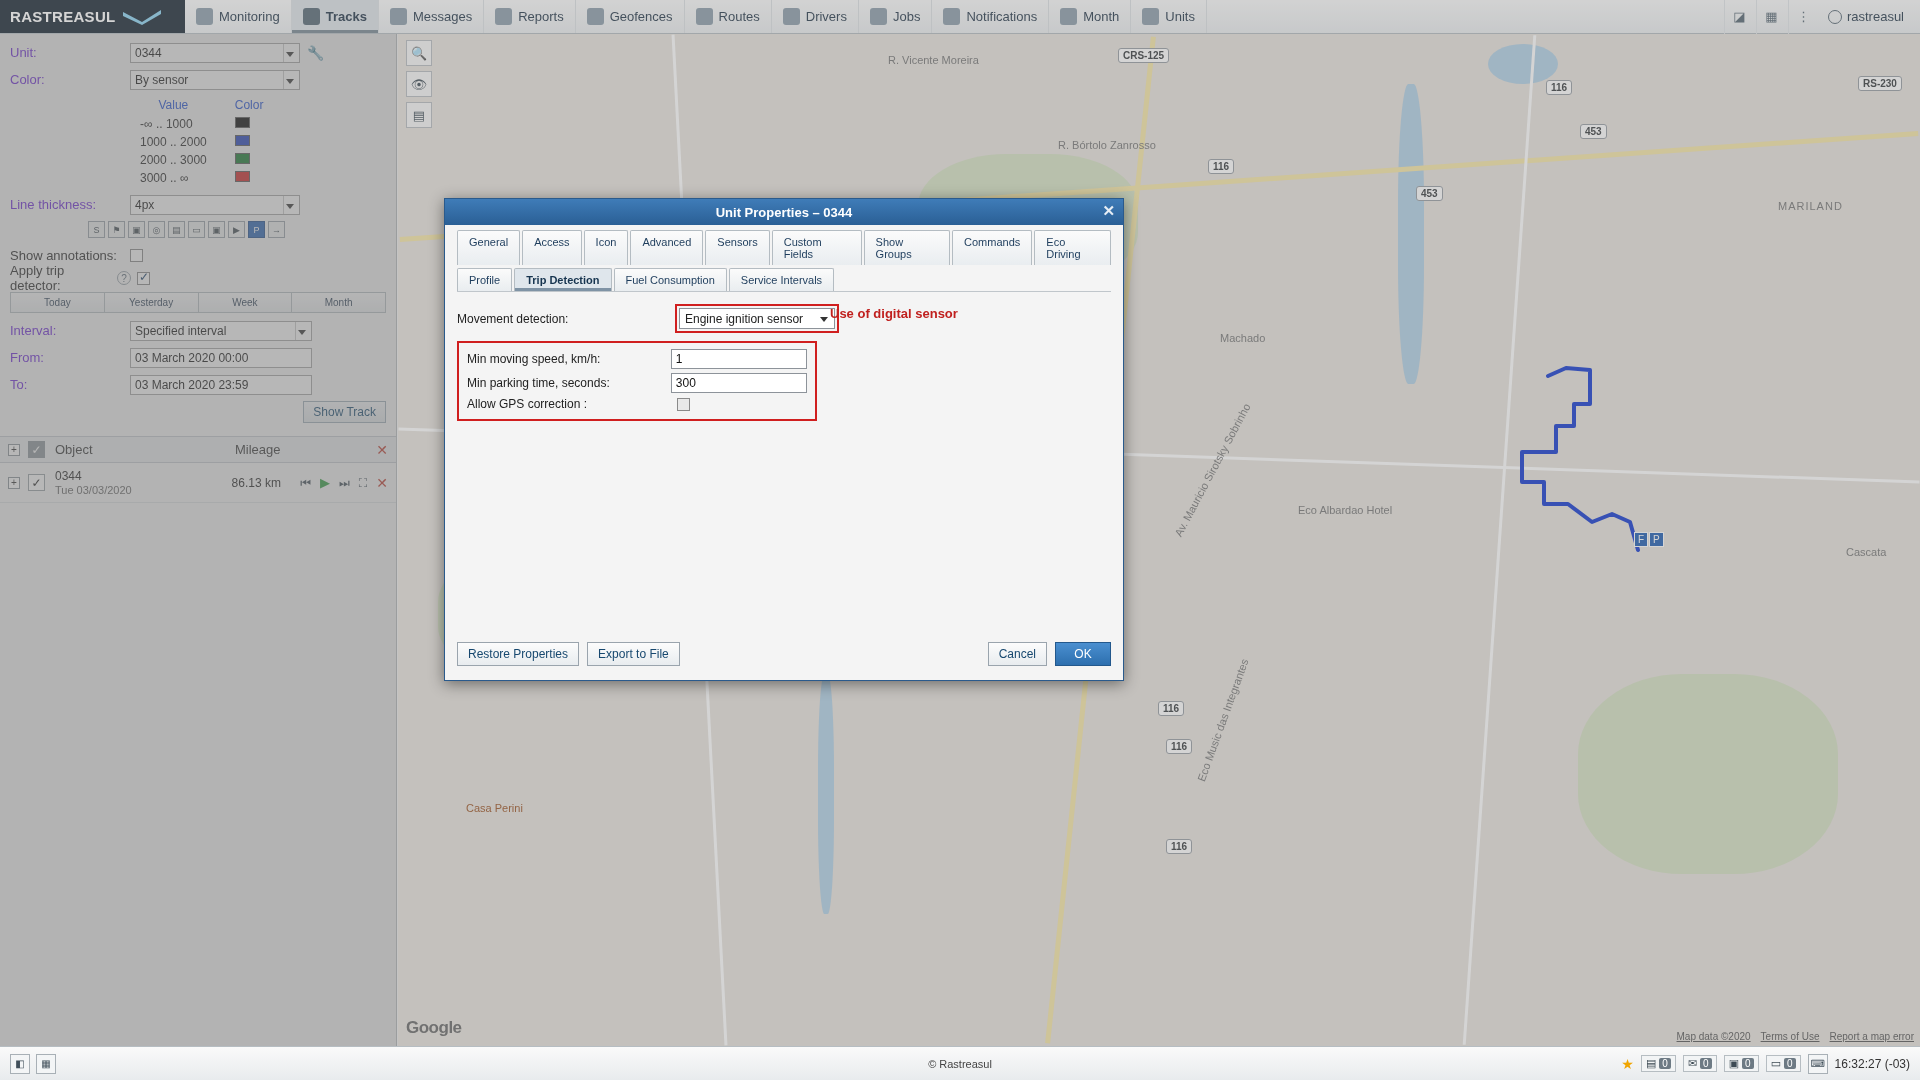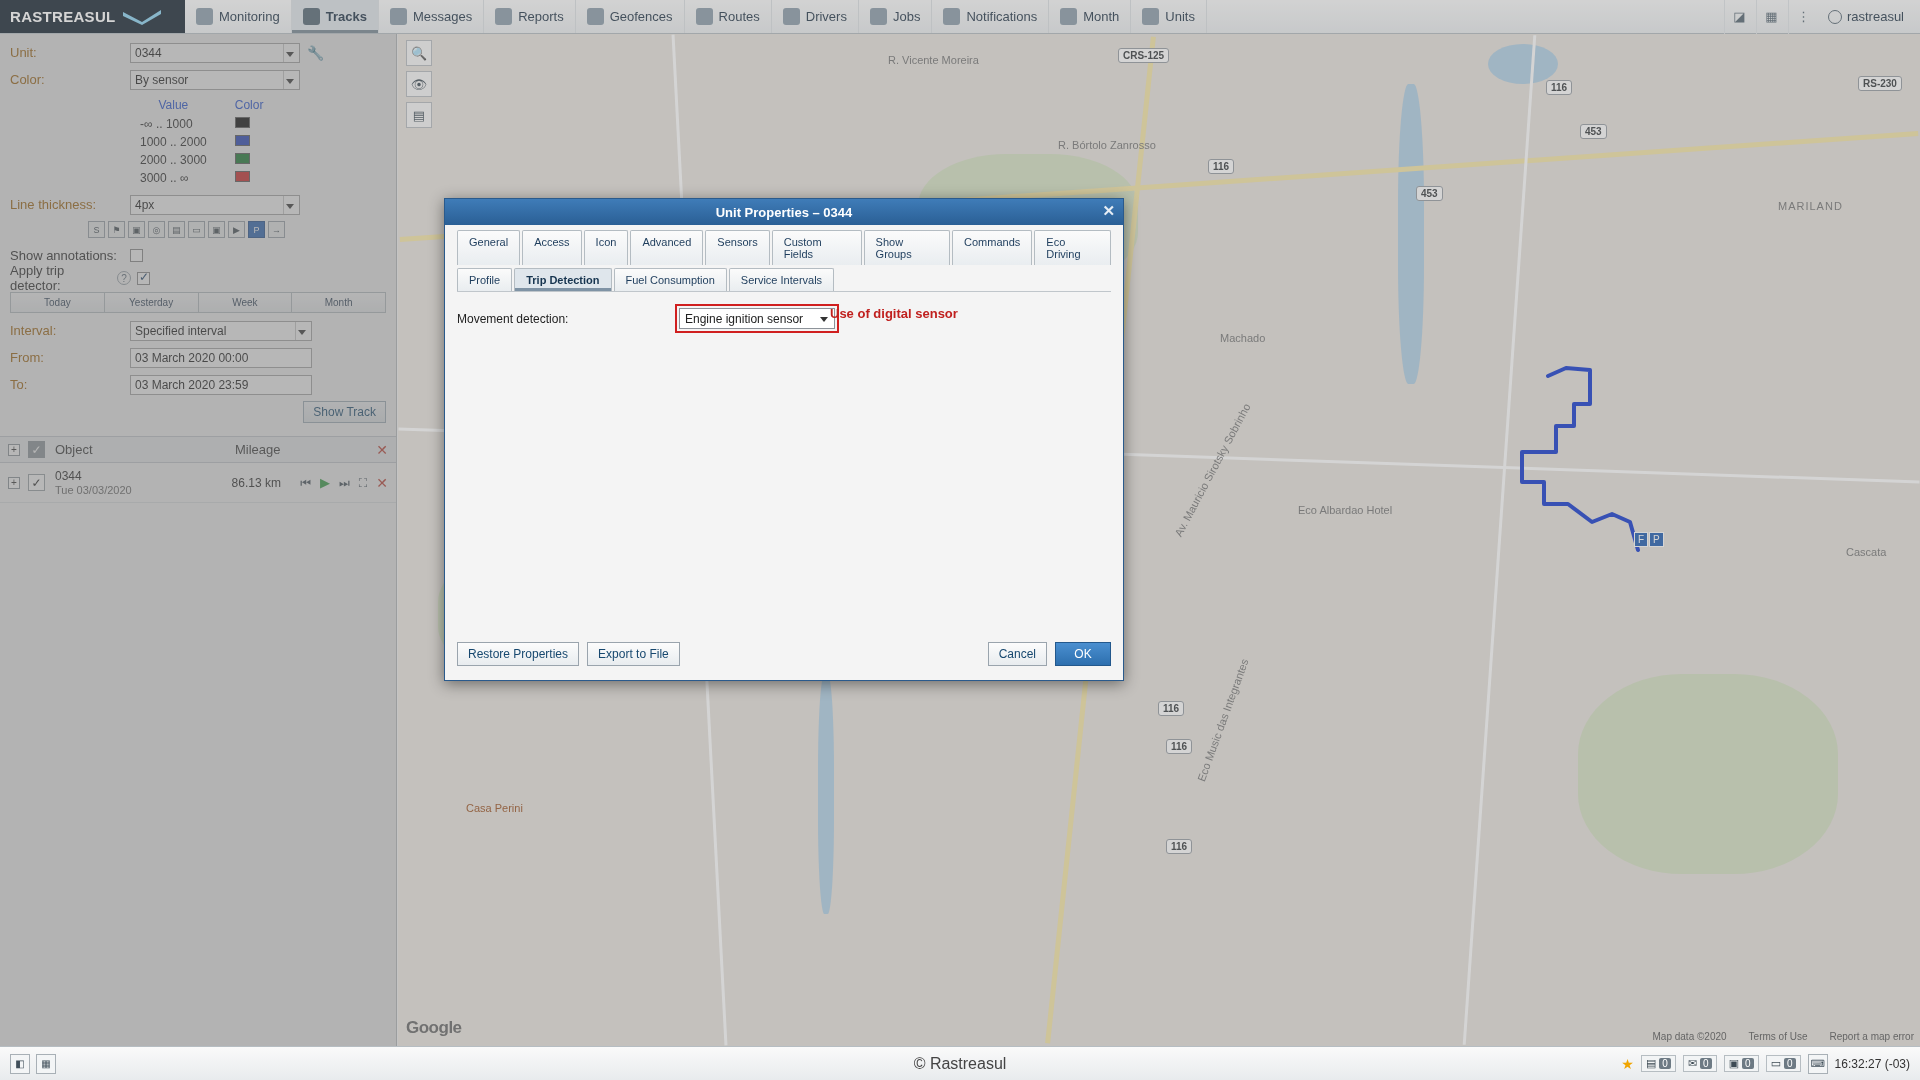--- a/index.html
+++ b/index.html
@@ -71,21 +71,21 @@
   
   #leftpanel {
     position: absolute; top: 34px; left: 0; width: 397px; height: 1046px;
     background: #f7f7f7;
     border-right: 1px solid #c3c7cb;
   }
   #left-top { padding: 8px 10px 4px 10px; }
   .row {
     display: flex; align-items: center; margin-bottom: 6px; height: 21px;
   }
-  .row .lbl { width: 120px; font-size: 13px; color: #a16207; }
+  .row .lbl { width: 120px; font-size: 13px; color: #6d28d9; }
   .sel {
     height: 20px; border: 1px solid #a9a9a9; background: #fff;
     font-size: 12px; padding: 0 18px 0 4px;
     display: flex; align-items: center; position: relative;
     cursor: pointer; color: #111;
   }
   .sel::after {
     content: ""; position: absolute; right: 5px; top: 8px;
     border-left: 4px solid transparent; border-right: 4px solid transparent;
     border-top: 5px solid #333;
@@ -207,21 +207,21 @@
   .maplabel {
     position: absolute; font-size: 11px; color: #7b7b7b;
   }
   #track { position: absolute; left: 1110px; top: 330px; }
   #googlelogo {
     position: absolute; left: 8px; bottom: 8px; font-size: 17px; font-weight: bold;
     color: #6d6d6d; letter-spacing: -.5px;
   }
   #mapfooter {
     position: absolute; right: 6px; bottom: 4px; font-size: 10px; color: #5b5b5b;
-    display: flex; gap: 22px;
+    display: flex; gap: 10px; text-decoration: underline;
   }
   #maptools {
     position: absolute; left: 8px; top: 6px; display: flex; flex-direction: column; gap: 5px;
   }
   .mtool {
     width: 26px; height: 26px; background: #f6f6f6; border: 1px solid #b9bdc1;
     display: flex; align-items: center; justify-content: center;
     color: #45525c; font-size: 13px; cursor: pointer;
   }
   #map-overlay {
@@ -314,21 +314,21 @@
     border-top: 1px solid #b6bdc2;
     display: flex; align-items: center;
   }
   #bb-left { display: flex; align-items: center; gap: 6px; padding-left: 10px; }
   .bbicon {
     width: 20px; height: 20px; border: 1px solid #a8b0b6; background: #f3f5f6;
     display: flex; align-items: center; justify-content: center; font-size: 10px;
     color: #41505b; cursor: pointer;
   }
   #bb-center {
-    position: absolute; left: 0; right: 0; text-align: center; font-size: 16px; color: #444;
+    position: absolute; left: 0; right: 0; text-align: center; font-size: 11px; color: #444;
   }
   #bb-right {
     margin-left: auto; display: flex; align-items: center; gap: 7px; padding-right: 10px;
   }
   .badge {
     display: flex; align-items: center; gap: 3px; font-size: 11px; color: #3d4a54;
     border: 1px solid #b6bdc2; background: #f2f4f5; padding: 1px 4px;
   }
   .badge .cnt {
     background: #6d7a84; color: #fff; border-radius: 2px; padding: 0 3px; font-size: 10px;
@@ -653,20 +653,38 @@
     <div class="frow">
       <div class="flbl">Movement detection:</div>
       <div id="movement-wrap" class="redbox">
         <div class="fsel">
           <span>Engine ignition sensor</span>
         </div>
       </div>
       <div id="anno-digital">Use of digital sensor</div>
     </div>
 
+    <div id="group-box">
+      <div class="frow">
+        <div class="flbl" style="width:210px">Min moving speed, km/h:</div>
+        <div class="finp">
+          <span>1</span>
+        </div>
+      </div>
+      <div class="frow">
+        <div class="flbl" style="width:210px">Min parking time, seconds:</div>
+        <div class="finp">
+          <span>300</span>
+        </div>
+      </div>
+      <div class="frow">
+        <div class="flbl" style="width:210px">Allow GPS correction :</div>
+        <span class="fchk"></span>
+      </div>
+    </div>
 
   </div>
 
   <div id="dlg-footer">
     <div class="dbtn">Restore Properties</div>
     <div class="dbtn">Export to File</div>
     <div class="right">
       <div class="dbtn">Cancel</div>
       <div class="dbtn primary">OK</div>
     </div>

